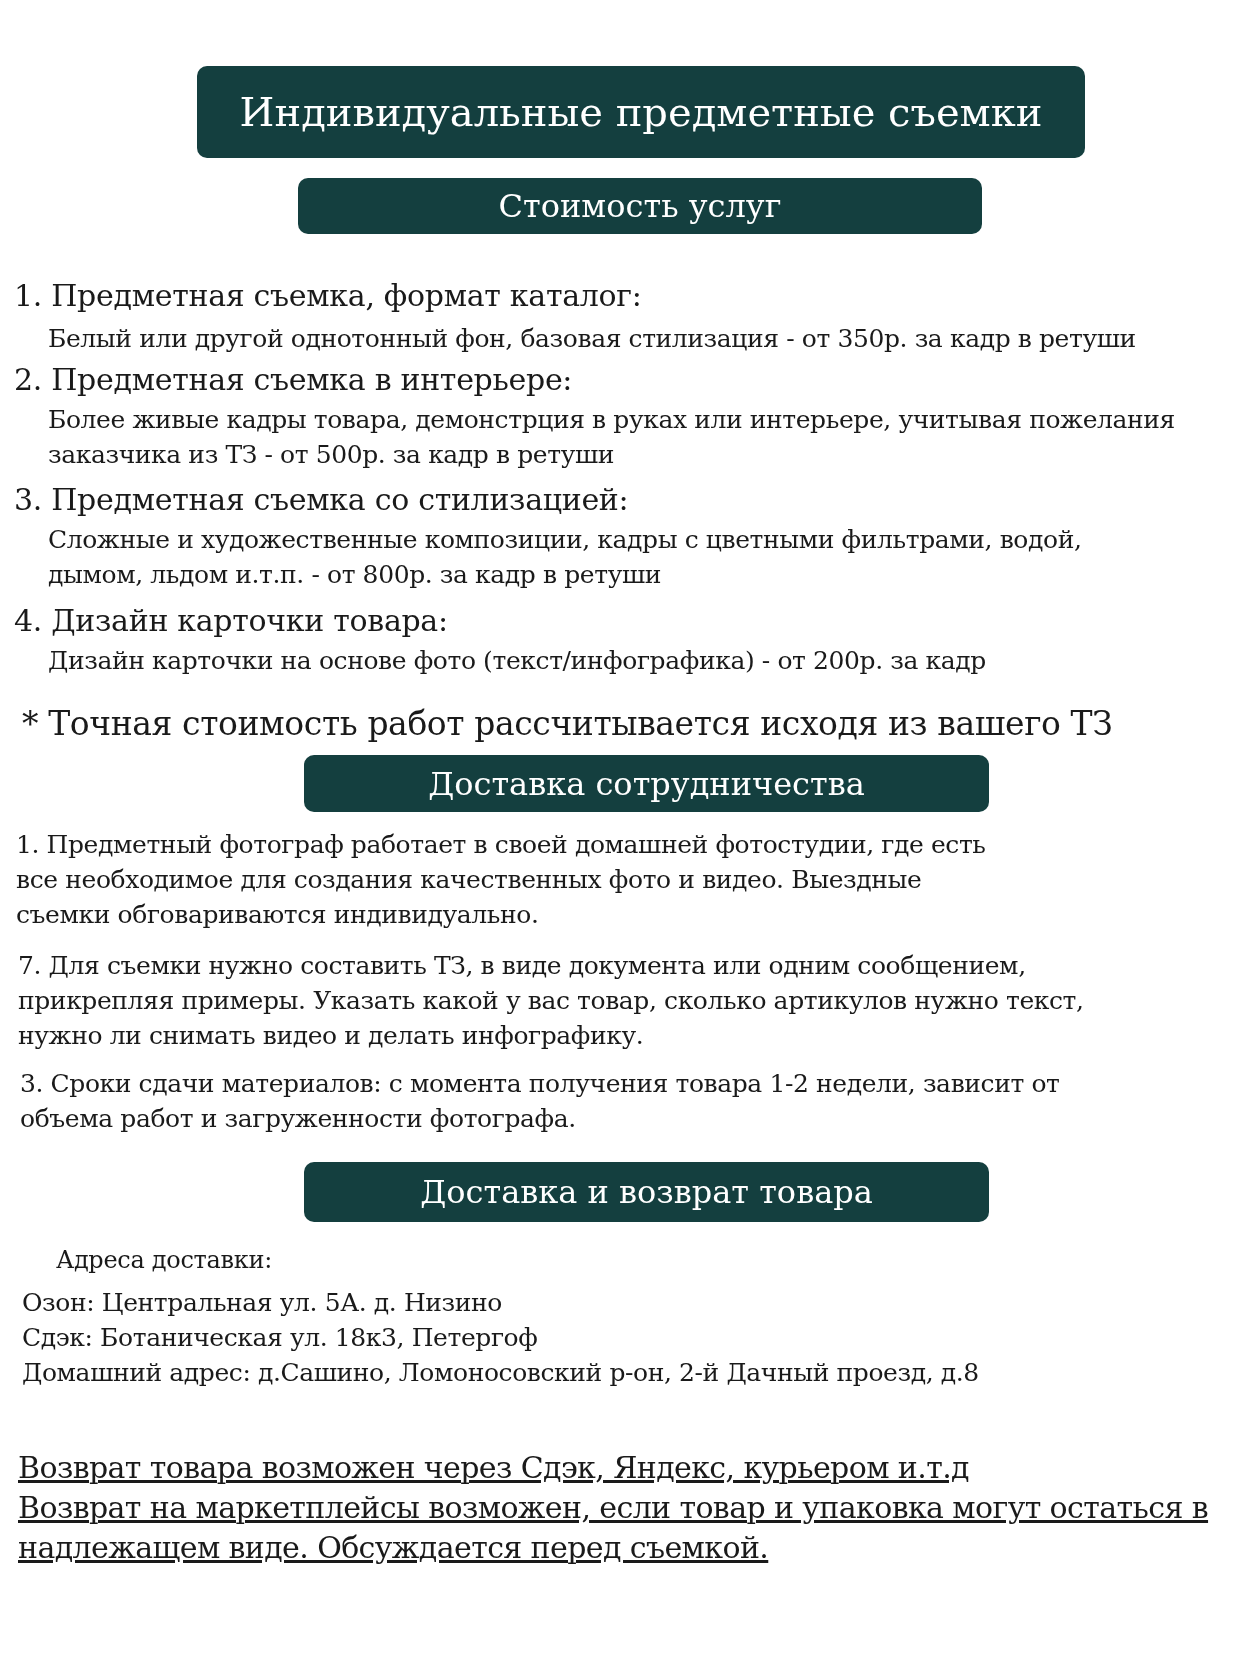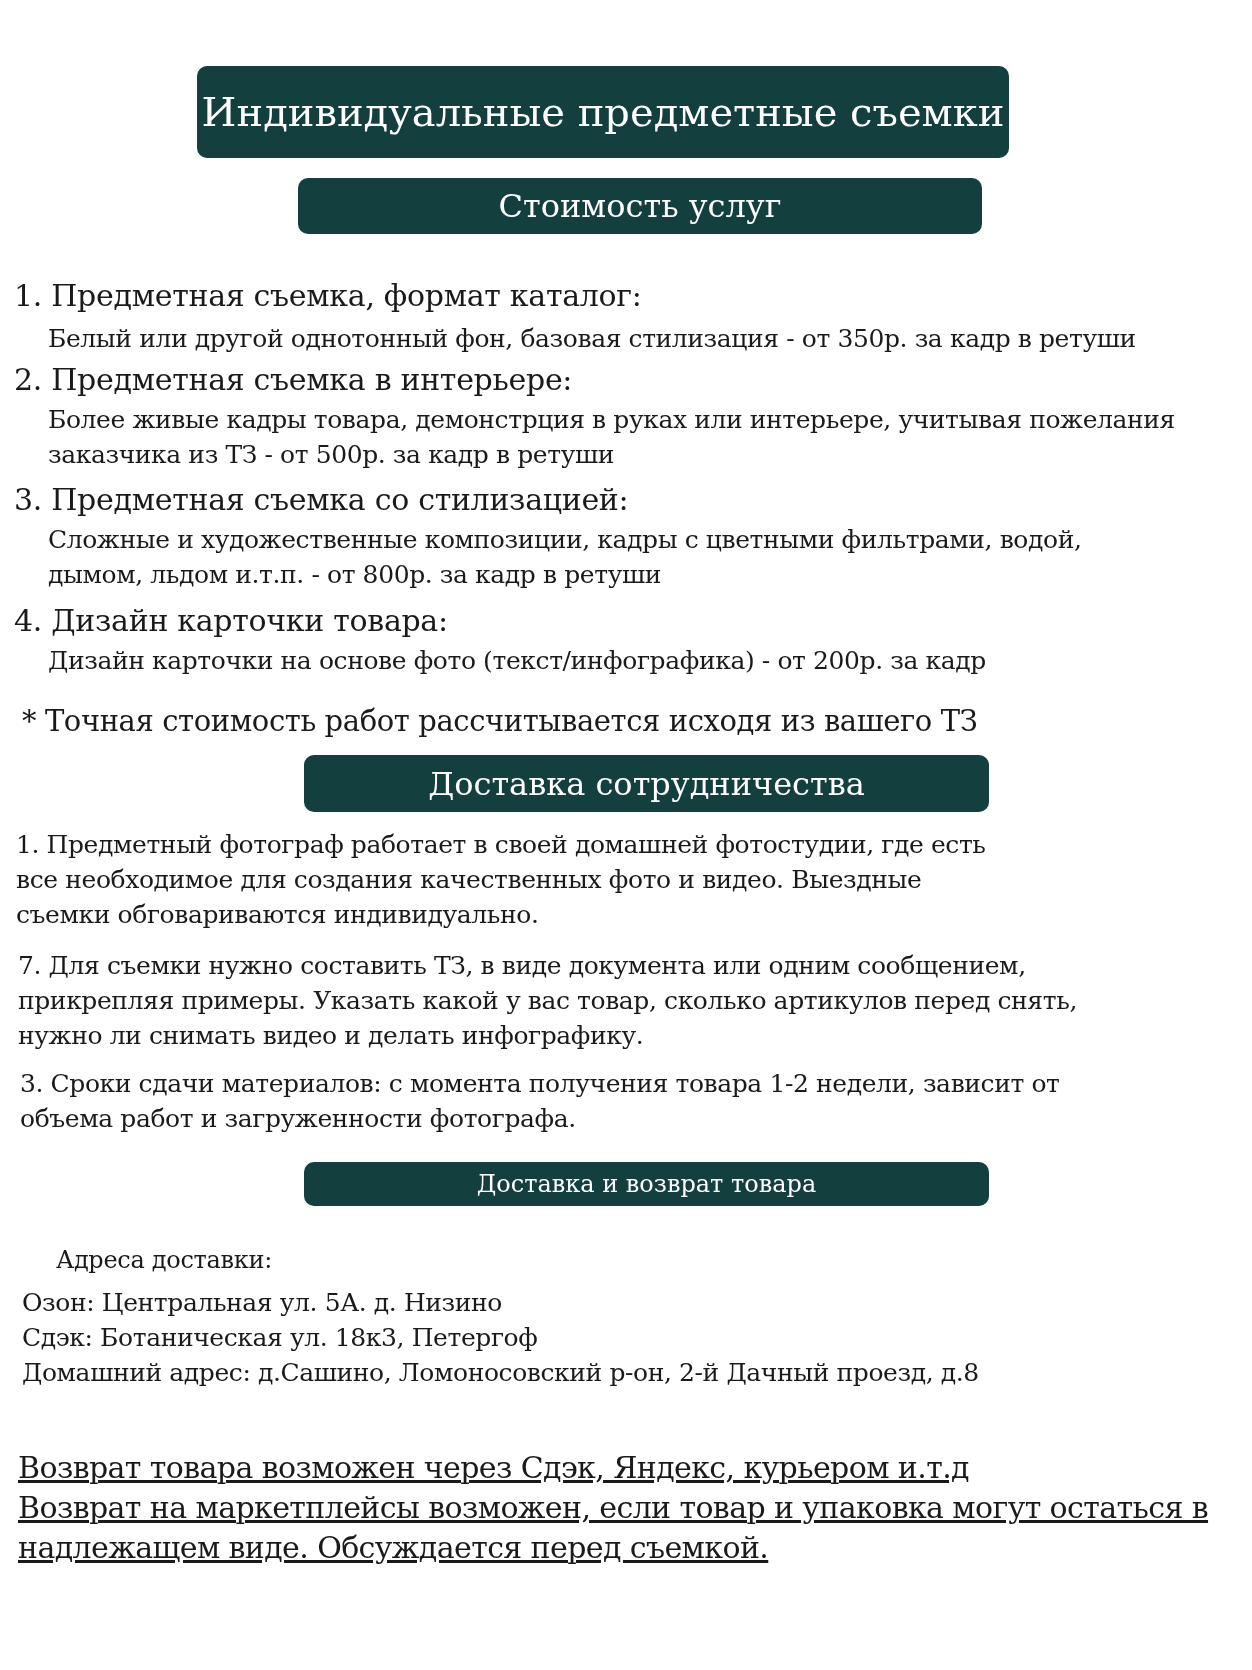--- a/index.html
+++ b/index.html
@@ -1,29 +1,29 @@
 <!DOCTYPE html>
 <html><head>
 <meta charset="utf-8">
 <style>
   html, body { margin: 0; padding: 0; background: #ffffff; }
   body { width: 1252px; height: 1670px; position: relative; overflow: hidden;
          font-family: "DejaVu Serif", "Liberation Serif", serif; color: #1a1a1a; }
   .hdr { position: absolute; background: #143f3f; color: #ffffff; border-radius: 10px;
          display: flex; align-items: center; justify-content: center; white-space: nowrap; }
   .hdr span { display: inline-block; }
-  #title-box { left: 197px; top: 66px; width: 812px; height: 92px; font-size: 40px; }
+  #title-box { left: 197px; top: 66px; width: 888px; height: 92px; font-size: 40px; }
   #sec1 { left: 298px; top: 178px; width: 684px; height: 56px; font-size: 32px; }
   #sec2 { left: 304px; top: 755px; width: 685px; height: 57px; font-size: 32px; }
-  #sec3 { left: 304px; top: 1162px; width: 685px; height: 44px; font-size: 24px; }
+  #sec3 { left: 304px; top: 1162px; width: 685px; height: 60px; font-size: 32px; }
   .t { position: absolute; white-space: nowrap; }
   .item-title { font-size: 30px; letter-spacing: -0.3px; }
   .item-desc { font-size: 25px; letter-spacing: -0.4px; }
   .para { font-size: 25px; letter-spacing: -0.4px; line-height: 35px; }
-  .note { font-size: 29px; letter-spacing: -0.4px; }
+  .note { font-size: 33px; letter-spacing: -0.4px; }
   .addr-h { font-size: 24px; letter-spacing: -0.3px; margin-left: 36px; }
   .addr { font-size: 25px; letter-spacing: -0.4px; line-height: 35px; }
   .ret { font-size: 30px; letter-spacing: -0.6px; line-height: 40px; }
 </style>
 </head>
 <body>
 
 <div class="hdr" id="title-box">
   <span>Индивидуальные предметные съемки</span>
 </div>
@@ -52,21 +52,21 @@
   <span>Доставка сотрудничества</span>
 </div>
 
 <div class="t para" style="left:16px; top:827px;">
   <div>1. Предметный фотограф работает в своей домашней фотостудии, где есть</div>
   <div>все необходимое для создания качественных фото и видео. Выездные</div>
   <div>съемки обговариваются индивидуально.</div>
 </div>
 <div class="t para" style="left:18px; top:948px;">
   <div>7. Для съемки нужно составить ТЗ, в виде документа или одним сообщением,</div>
-  <div>прикрепляя примеры. Указать какой у вас товар, сколько артикулов перед снять,</div>
+  <div>прикрепляя примеры. Указать какой у вас товар, сколько артикулов нужно текст,</div>
   <div>нужно ли снимать видео и делать инфографику.</div>
 </div>
 <div class="t para" style="left:20px; top:1066px;">
   <div>3. Сроки сдачи материалов: с момента получения товара 1-2 недели, зависит от</div>
   <div>объема работ и загруженности фотографа.</div>
 </div>
 
 <div class="hdr" id="sec3">
   <span>Доставка и возврат товара</span>
 </div>

